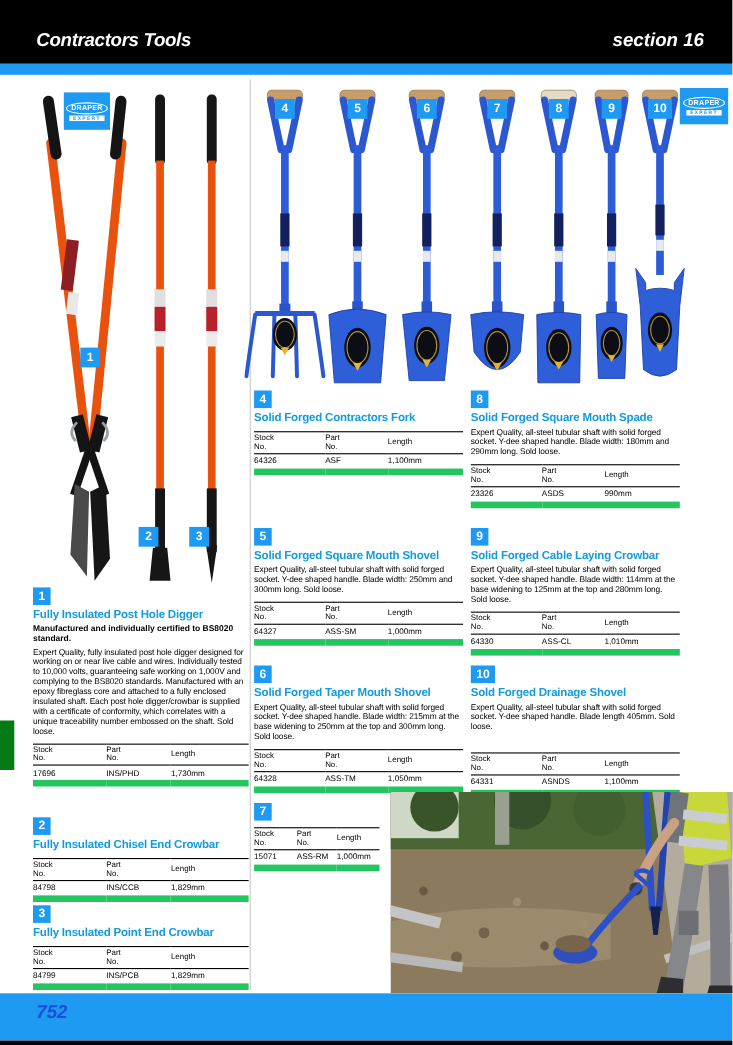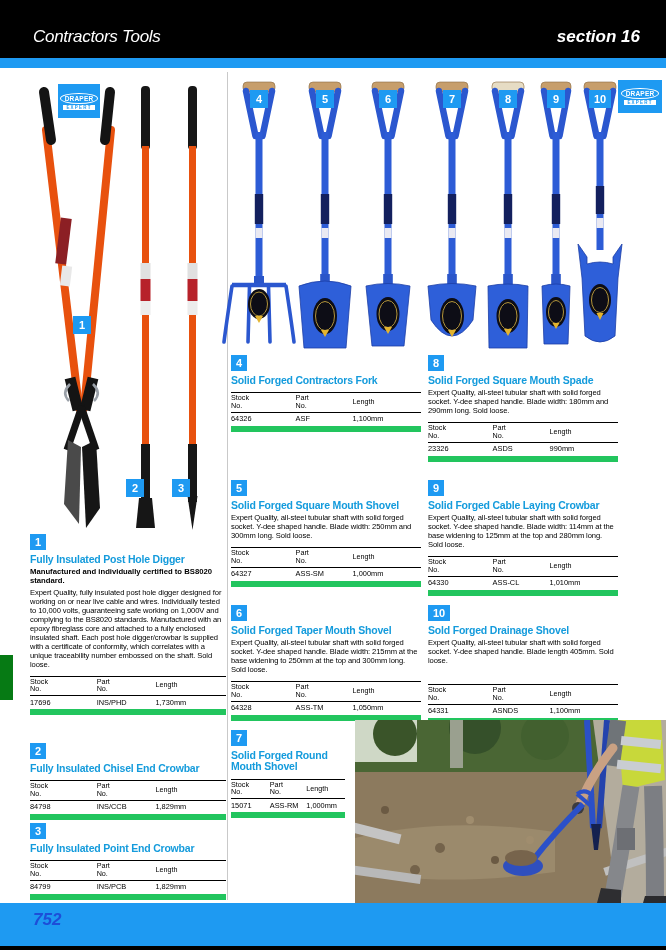--- a/index.html
+++ b/index.html
@@ -1,21 +1,21 @@
 <!DOCTYPE html>
 <html><head>
 <meta charset="utf-8">
 <style>
   html,body{margin:0;padding:0}
   body{width:666px;height:950px;position:relative;background:#fff;
        font-family:"Liberation Sans",sans-serif;overflow:hidden}
   .s{position:absolute}
   
   .hdrbar{left:0;top:0;width:666px;height:58px;background:#000}
-  .hdr-title{left:33px;top:27px;color:#fff;font-size:17px;font-weight:400;font-style:italic;letter-spacing:-0.3px}
+  .hdr-title{left:33px;top:27px;color:#fff;font-size:17px;font-weight:700;font-style:italic;letter-spacing:-0.3px}
   .hdr-sec{right:26px;top:27px;color:#fff;font-size:17px;font-weight:700;font-style:italic}
   .stripe{left:0;top:58px;width:666px;height:10px;background:#1e9af2}
   .ftrbar{left:0;top:903px;width:666px;height:43px;background:#1e9af2}
   .ftr-page{left:33px;top:910px;color:#1d4ed8;font-size:17px;font-weight:700;font-style:italic}
   .ftr-black{left:0;top:946px;width:666px;height:4px;background:#000}
   .vdiv{left:227px;top:72px;width:1px;height:828px;background:#c9c9c9}
   .greentab{left:0;top:655px;width:13px;height:45px;background:#067a14}
   
   .badge{background:#1e9af2;color:#fff;font-weight:700;font-size:11px;
          display:flex;align-items:center;justify-content:center;width:18px;height:18px}
@@ -366,21 +366,20 @@
       <td>64328</td>
       <td>ASS-TM</td>
       <td>1,050mm</td>
     </tr>
       </tbody>
   </table>
 </div>
 
 <div class="sec" style="left:231px;top:730px;width:114px">
   <div class="badge">7</div>
-  <h3>Solid Forged Round Mouth Shovel</h3>
   <table class="ptable">
     <colgroup>
         <col style="width:34%">
         <col style="width:32%">
         <col style="width:34%">
       </colgroup>
     <thead>
         <tr>
       <th><span class="wrapname">Stock No.</span></th>
       <th><span class="wrapname">Part No.</span></th>

